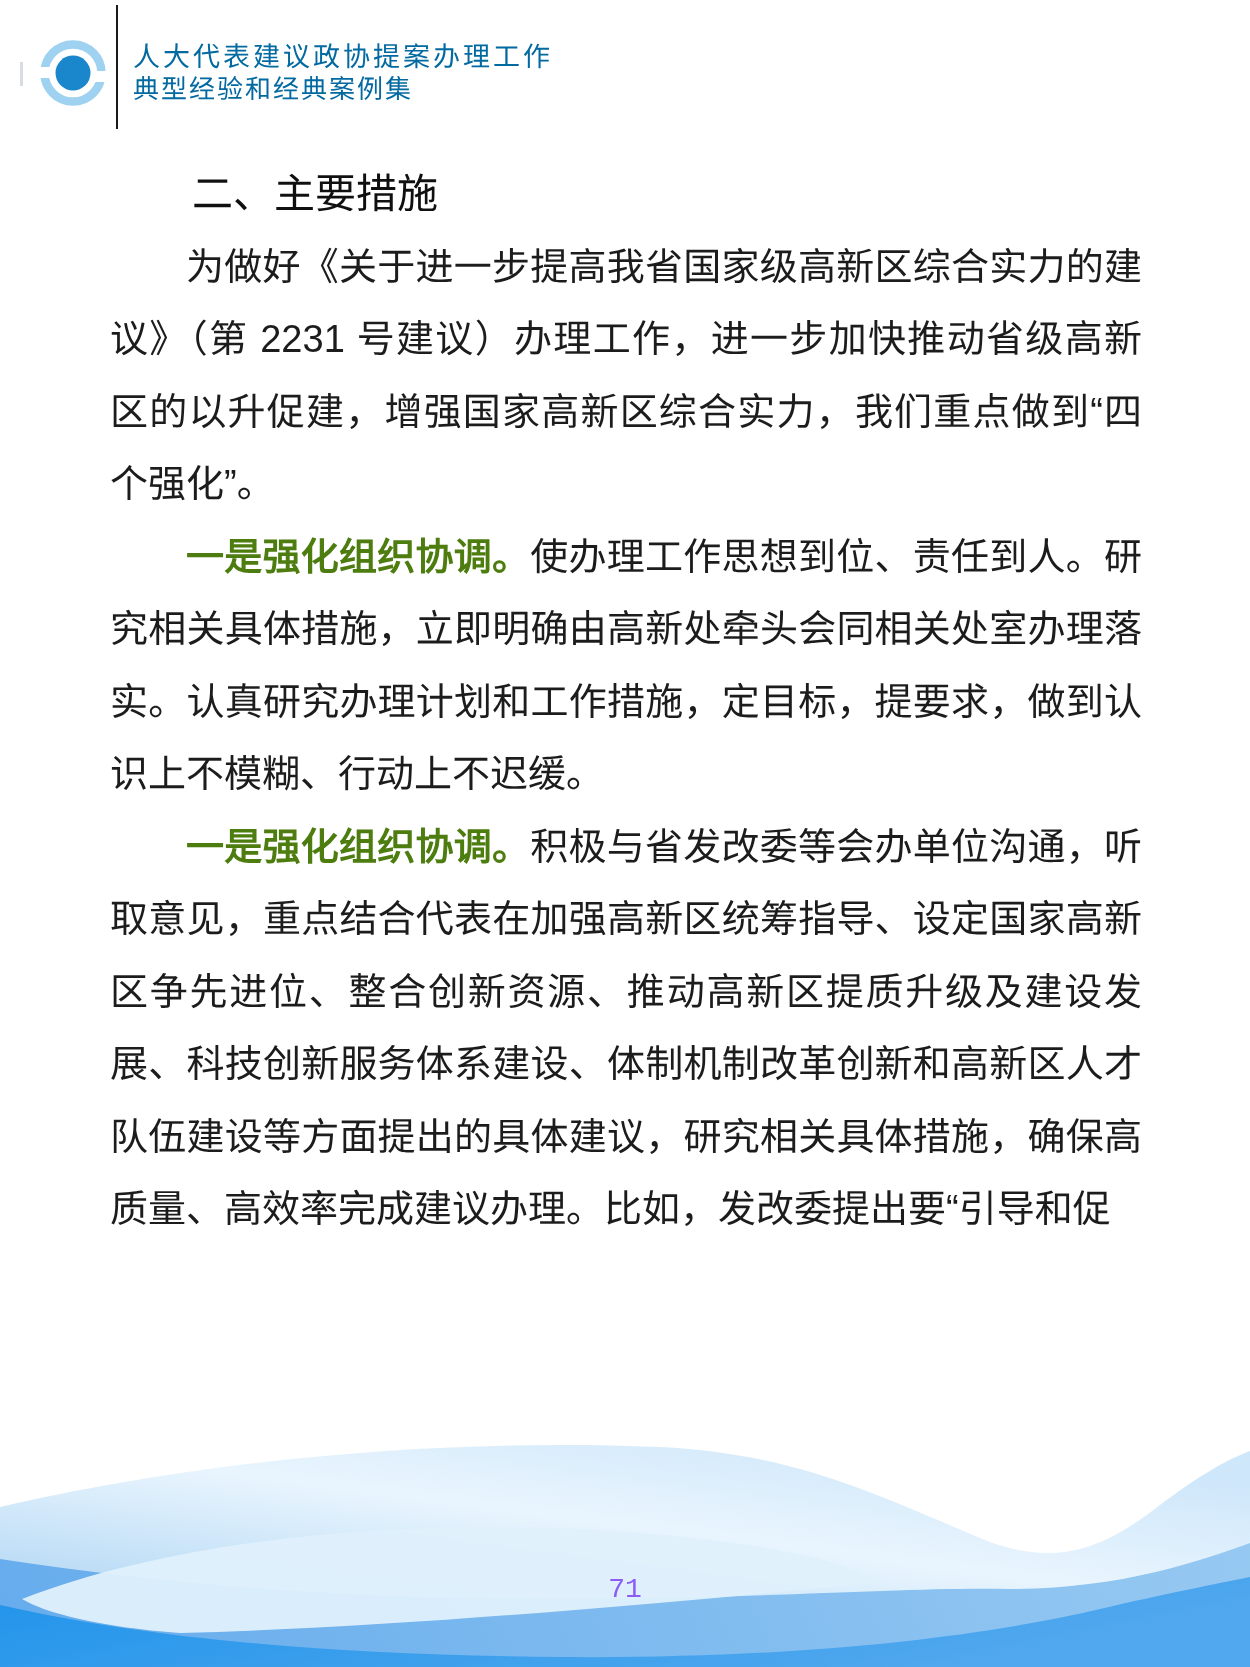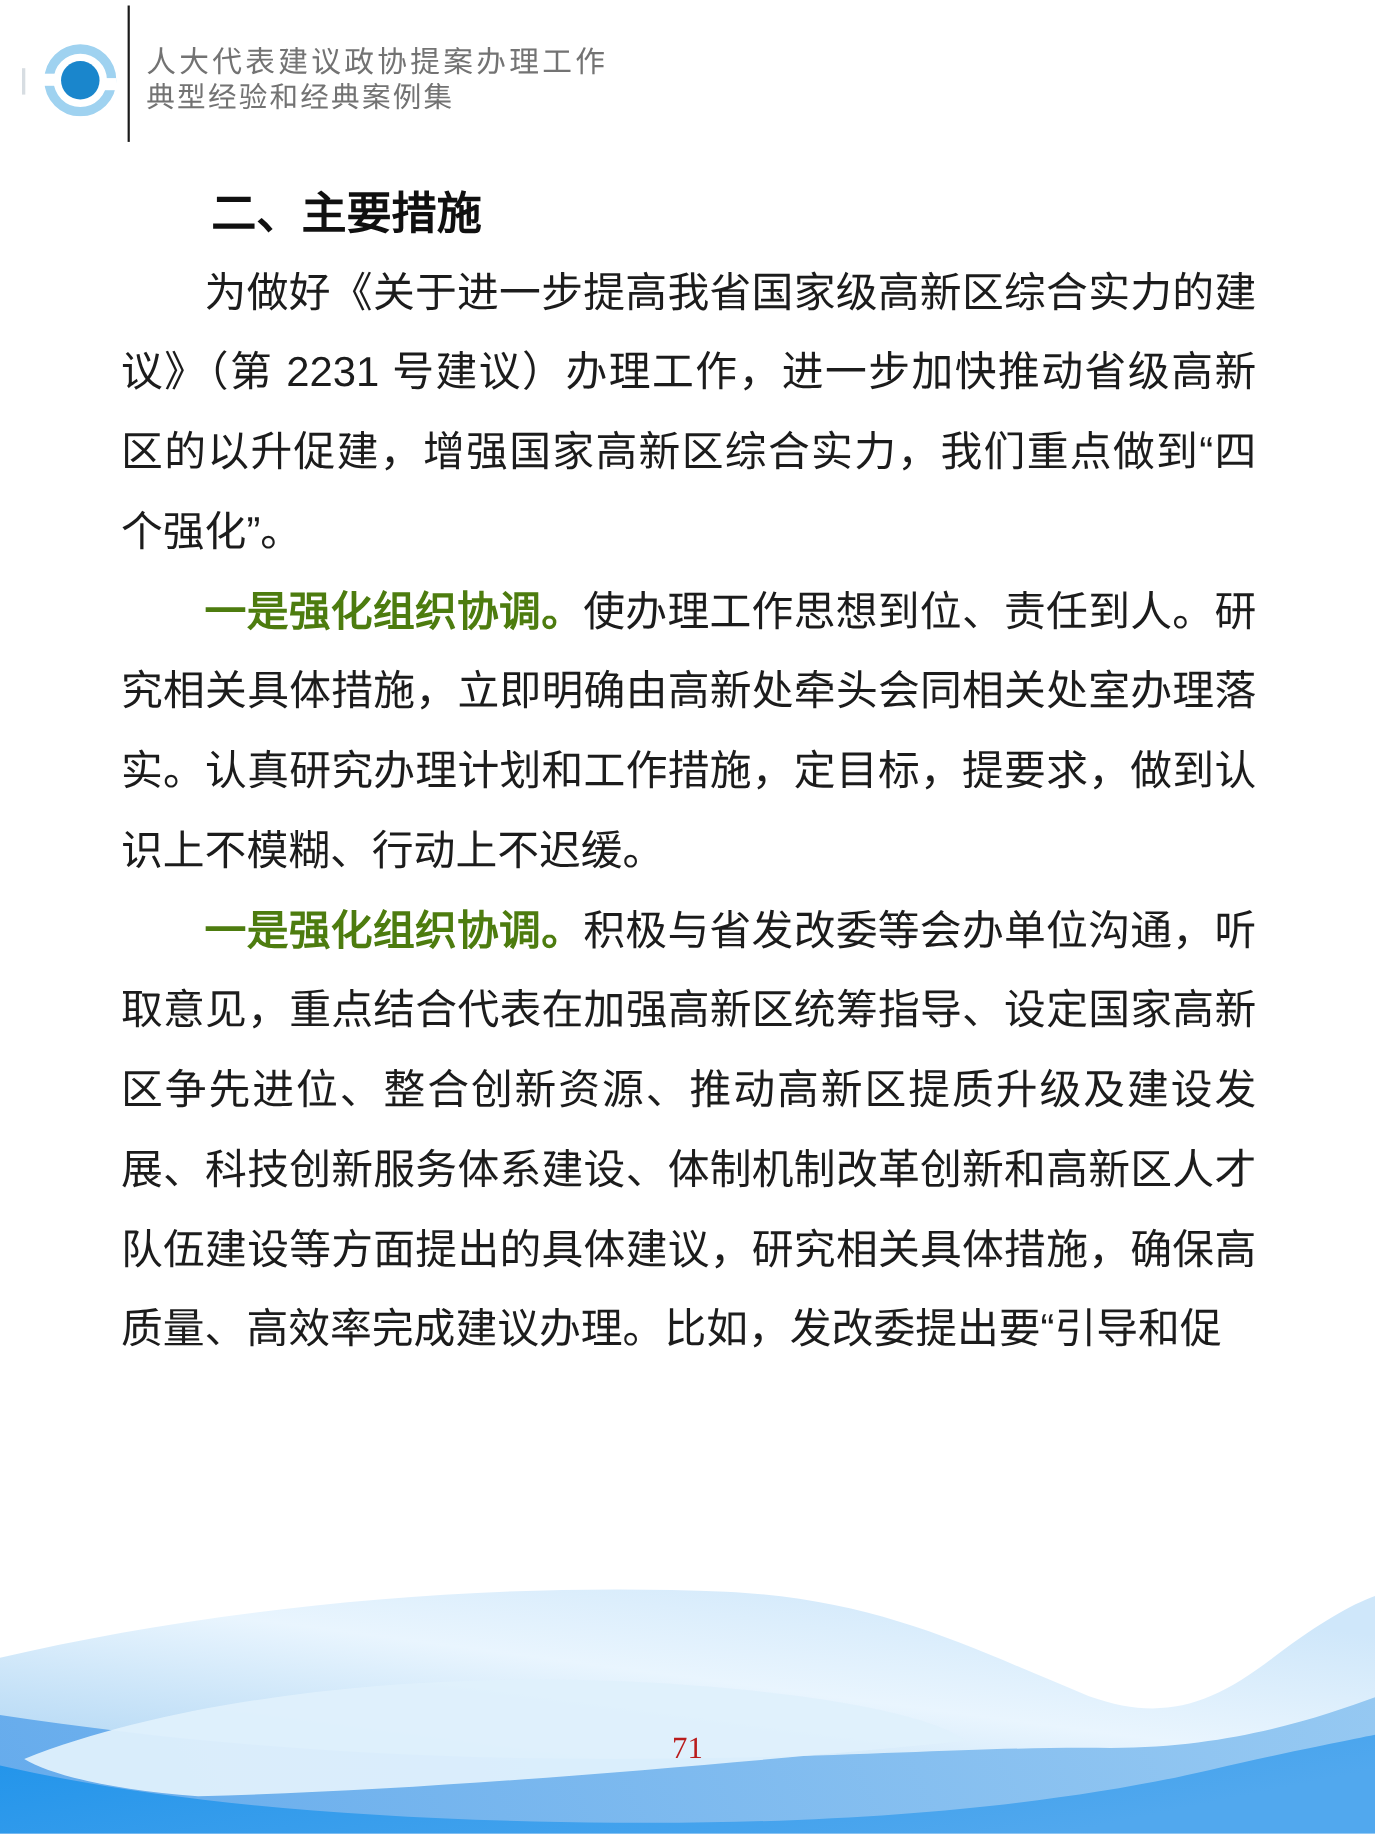--- a/index.html
+++ b/index.html
@@ -18,60 +18,60 @@
     position: absolute; left: 20px; top: 62px;
     width: 3px; height: 24px; background: #d7dde2;
   }
   .header-rule {
     position: absolute; left: 116px; top: 5px;
     width: 2px; height: 124px; background: #1a1a1a;
   }
   .header-titles {
     position: absolute; left: 133px; top: 40px;
     font-family: "DejaVu Serif", "Liberation Serif", serif;
-    color: #737373;
+    color: #0369a1;
   }
   .header-title-1 {
     font-size: 27px; letter-spacing: 3px; line-height: 33px; white-space: nowrap;
   }
   .header-title-2 {
     font-size: 26px; letter-spacing: 2px; line-height: 33px; white-space: nowrap;
   }
 
   
   .page-body {
     position: absolute; left: 110px; top: 158px; width: 1032px;
     color: #1c1c1c;
     font-size: 38px;
     line-height: 72.5px;
     text-align: justify;
     text-justify: inter-character;
   }
   .page-body p { margin: 0; }
   .para.indent { text-indent: 2em; }
   .section-heading {
-    font-weight: 700;
+    font-weight: 400;
     font-size: 41px;
     color: #101010;
     text-indent: 2em;
   }
   .lead { font-weight: 700; color: #4d7c0f; }
 
   
   .waves {
     position: absolute; left: 0; bottom: 0;
     width: 1250px; height: 330px;
     pointer-events: none;
   }
   .page-number {
     position: absolute; left: 0; right: 0; top: 1574px;
     text-align: center;
-    font-family: Liberation Serif, serif;
+    font-family: Liberation Mono, monospace;
     font-size: 28px;
-    color: #b91c1c;
+    color: #8b5cf6;
   }
 </style>
 </head>
 <body>
 
 <div class="header">
   <span class="logo-tick"></span>
 
   <svg class="logo-svg" width="66" height="66" viewBox="0 0 66 66" aria-hidden="true">
     <circle cx="33" cy="33" r="28.5" fill="none" stroke-width="8.5" stroke="#9fd2f0"></circle>

